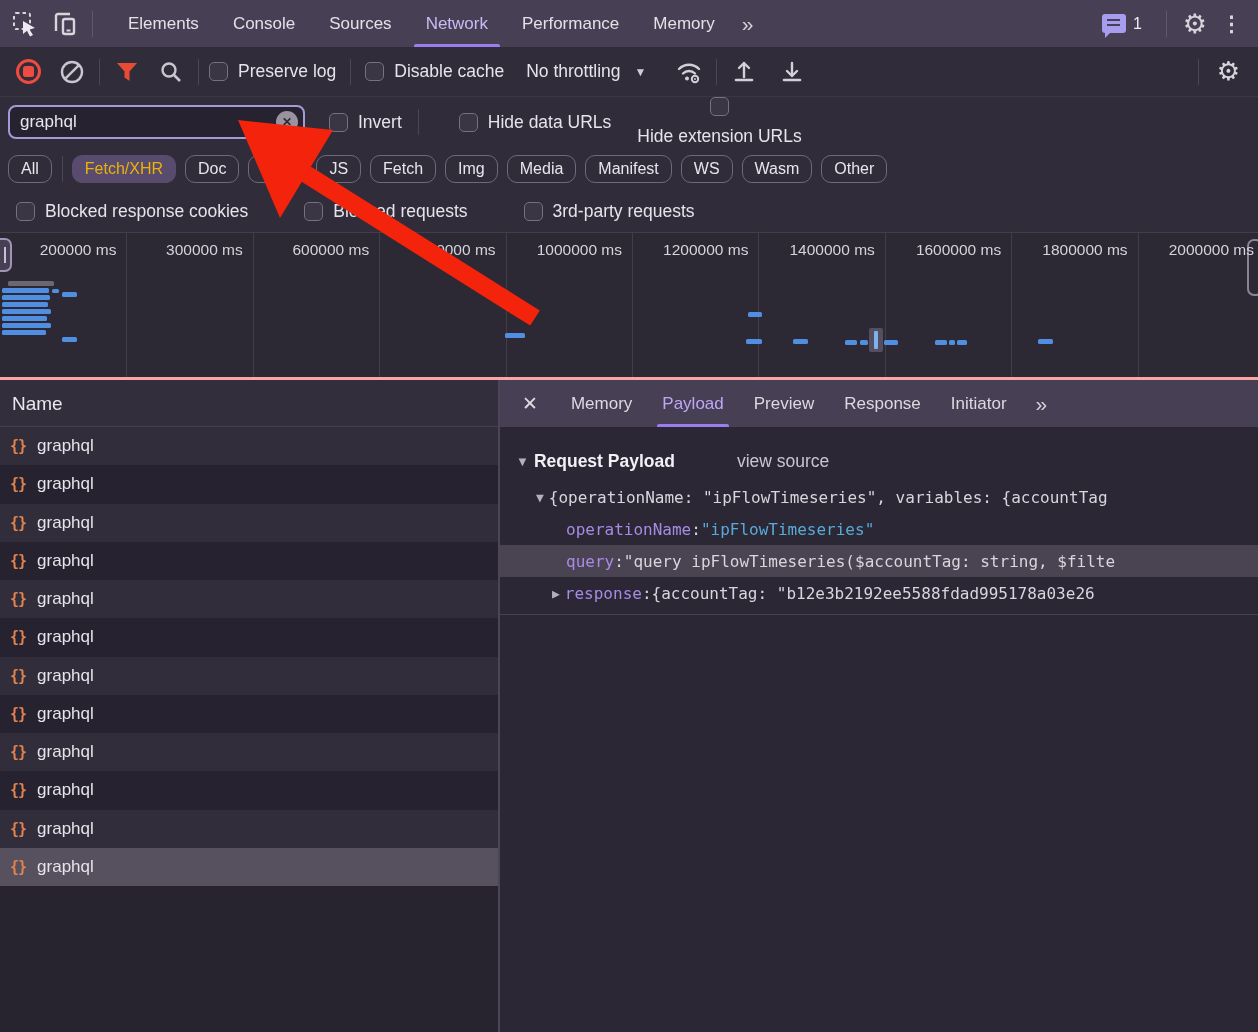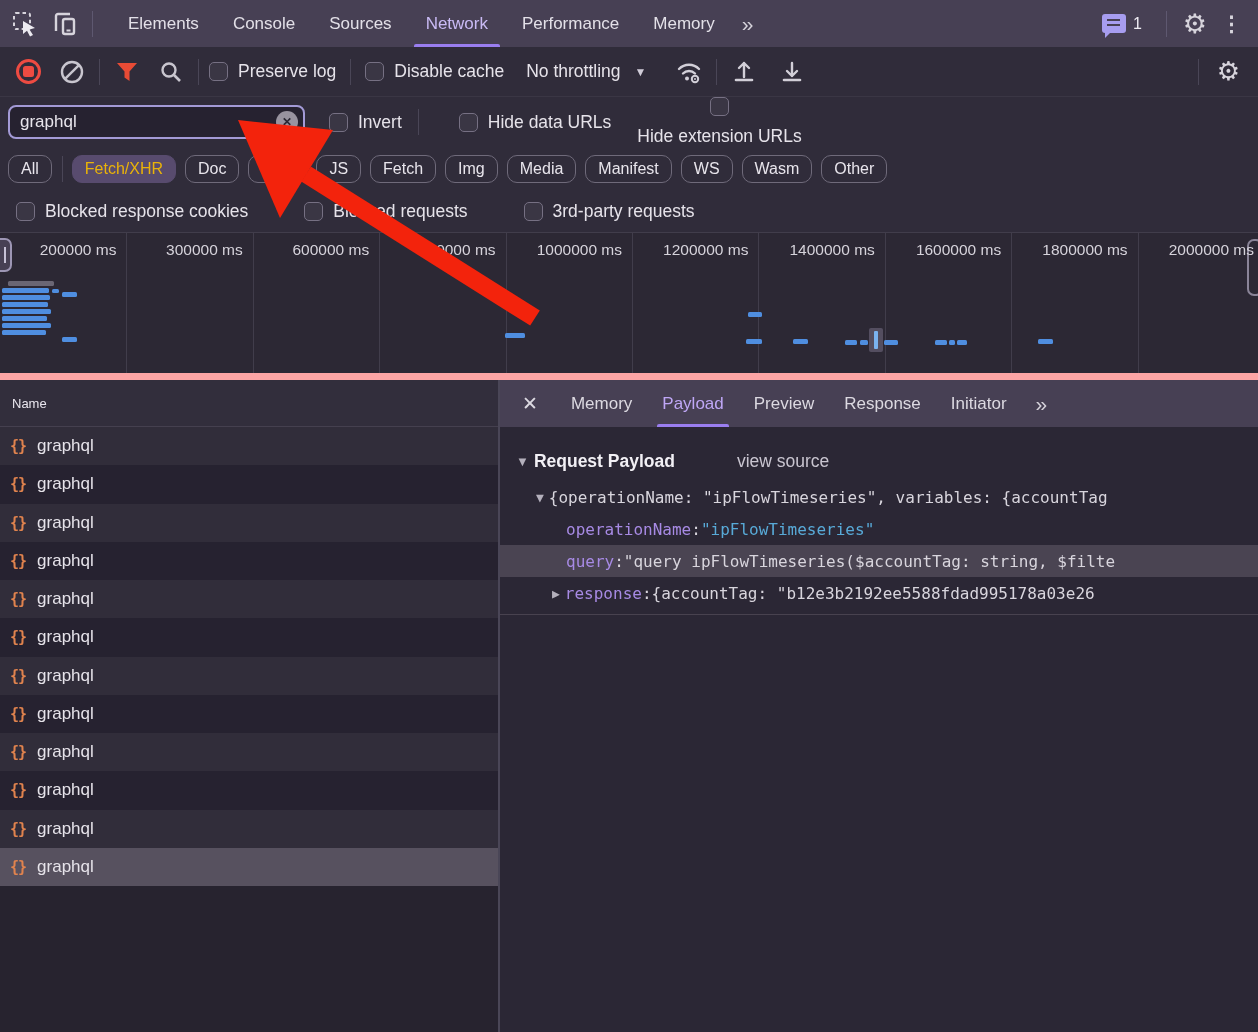--- a/index.html
+++ b/index.html
@@ -52,35 +52,35 @@
   .chips-row { height:43px; background:var(--panel); display:flex; align-items:center; padding-left:8px; }
   .chip { border:1.5px solid #6f6a7a; border-radius:10px; padding:4px 12px; font-size:16px; color:#e8e5ec; margin-right:9px; white-space:nowrap; }
   .chip.selected { background:#584b6e; border-color:#584b6e; color:#eab308; }
   .chips-row .vsep { margin:0 9px 0 1px; }
 
   
   .options-row { height:42px; background:var(--panel); display:flex; align-items:center; padding-left:16px; }
   .options-row .check { margin-right:56px; }
 
   
-  .timeline { position:relative; height:148px; background:#2c2834; border-top:1px solid #413d4b; border-bottom:7px solid #fca5a5; overflow:hidden; }
+  .timeline { position:relative; height:148px; background:#2c2834; border-top:1px solid #413d4b; border-bottom:3px solid #fca5a5; overflow:hidden; }
   .grid-line { position:absolute; top:0; bottom:0; width:1px; background:#413d4b; }
   .tl-label { position:absolute; top:8px; font-size:15.5px; color:#d6d3db; white-space:nowrap; transform:translateX(-100%); }
   .tl-bar { position:absolute; border-radius:1.5px; background:var(--barblue); }
   .tl-bar.gray { background:#6a6674; }
   .tl-marker-box { position:absolute; background:#544e60; border-radius:2px; }
   .tl-marker-line { position:absolute; background:#7ab3f0; border-radius:1px; }
   .tl-handle { position:absolute; left:-6px; top:5px; width:18px; height:34px; border:2px solid #9d96b4; border-radius:7px; background:#474054; }
   .tl-handle::after { content:""; position:absolute; right:4px; top:7px; width:2px; height:16px; background:#c6c1d6; }
   .tl-scroll-stub { position:absolute; right:-5px; top:6px; width:16px; height:57px; border:2px solid #8a8498; border-radius:7px; }
 
   
   .main { display:flex; height:652px; }
   .left { width:500px; flex:0 0 auto; border-right:2px solid #4a4657; background:#27232f; display:flex; flex-direction:column; }
-  .name-header { height:47px; line-height:47px; padding-left:12px; font-size:13px; background:#322e3c; border-bottom:1px solid #45404f; color:#e9e6ee; }
+  .name-header { height:47px; line-height:47px; padding-left:12px; font-size:19px; background:#322e3c; border-bottom:1px solid #45404f; color:#e9e6ee; }
   .req-row { height:38.25px; display:flex; align-items:center; padding-left:10px; gap:11px; font-size:17px; }
   .req-row.even { background:#312d3a; }
   .req-row.odd { background:#262230; }
   .req-row.selected { background:#57515f; }
   .braces { color:var(--brace); font-family:"DejaVu Sans Mono", monospace; font-size:15px; font-weight:bold; letter-spacing:-1px; flex:0 0 auto; }
 
   .right { flex:1; background:#2b2735; display:flex; flex-direction:column; overflow:hidden; }
   .detail-tabs { height:47px; background:var(--tabbar); display:flex; align-items:center; flex:0 0 auto; }
   .close-x { font-size:19px; color:#dcd9e1; padding:0 18px 0 22px; }
   .dtab { padding:0 15px; height:47px; line-height:47px; font-size:17px; color:#dcd9e1; position:relative; white-space:nowrap; }

